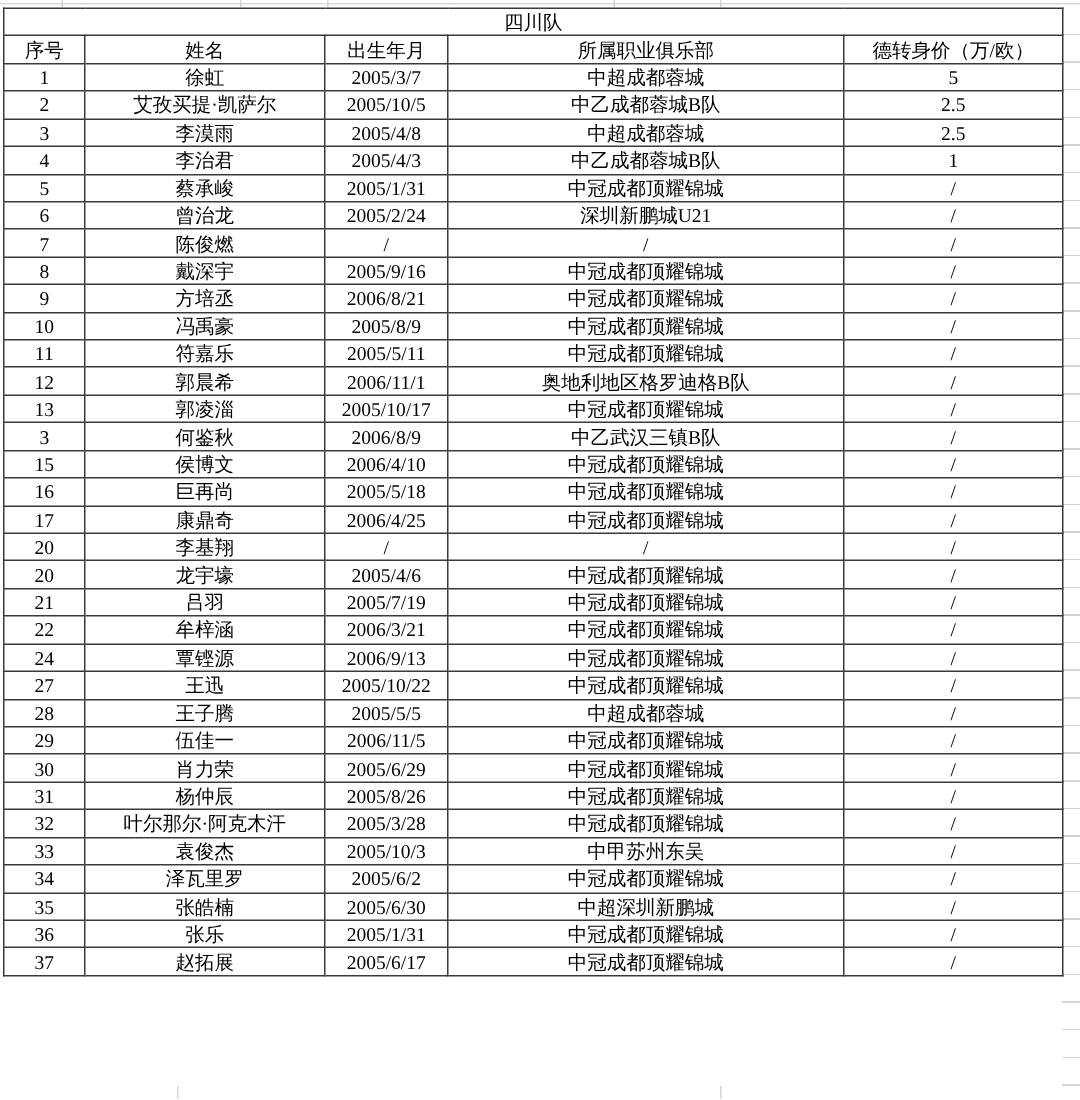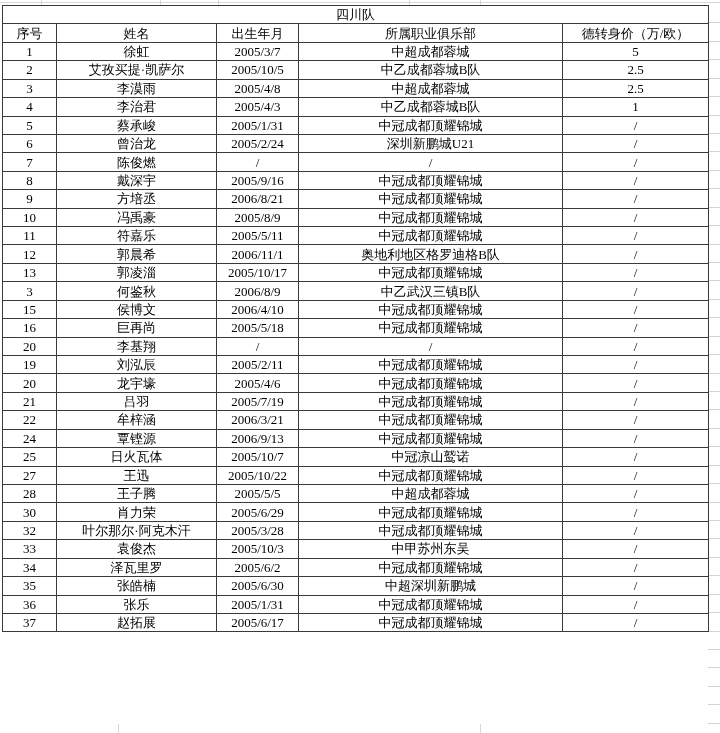--- a/index.html
+++ b/index.html
@@ -200,31 +200,31 @@
           <td>/</td>
         </tr>
         <tr>
           <td>16</td>
           <td>巨再尚</td>
           <td>2005/5/18</td>
           <td>中冠成都顶耀锦城</td>
           <td>/</td>
         </tr>
         <tr>
+          <td>17</td>
+          <td>康鼎奇</td>
+          <td>2006/4/25</td>
+          <td>中冠成都顶耀锦城</td>
+          <td>/</td>
+        </tr>
+        <tr>
           <td>20</td>
           <td>李基翔</td>
           <td>/</td>
           <td>/</td>
-          <td>/</td>
-        </tr>
-        <tr>
-          <td>19</td>
-          <td>刘泓辰</td>
-          <td>2005/2/11</td>
-          <td>中冠成都顶耀锦城</td>
           <td>/</td>
         </tr>
         <tr>
           <td>20</td>
           <td>龙宇壕</td>
           <td>2005/4/6</td>
           <td>中冠成都顶耀锦城</td>
           <td>/</td>
         </tr>
         <tr>
@@ -239,47 +239,54 @@
           <td>牟梓涵</td>
           <td>2006/3/21</td>
           <td>中冠成都顶耀锦城</td>
           <td>/</td>
         </tr>
         <tr>
           <td>24</td>
           <td>覃铿源</td>
           <td>2006/9/13</td>
           <td>中冠成都顶耀锦城</td>
-          <td>/</td>
-        </tr>
-        <tr>
-          <td>25</td>
-          <td>日火瓦体</td>
-          <td>2005/10/7</td>
-          <td>中冠凉山鹫诺</td>
           <td>/</td>
         </tr>
         <tr>
           <td>27</td>
           <td>王迅</td>
           <td>2005/10/22</td>
           <td>中冠成都顶耀锦城</td>
           <td>/</td>
         </tr>
         <tr>
           <td>28</td>
           <td>王子腾</td>
           <td>2005/5/5</td>
           <td>中超成都蓉城</td>
           <td>/</td>
         </tr>
         <tr>
+          <td>29</td>
+          <td>伍佳一</td>
+          <td>2006/11/5</td>
+          <td>中冠成都顶耀锦城</td>
+          <td>/</td>
+        </tr>
+        <tr>
           <td>30</td>
           <td>肖力荣</td>
           <td>2005/6/29</td>
+          <td>中冠成都顶耀锦城</td>
+          <td>/</td>
+        </tr>
+        <tr>
+          <td>31</td>
+          <td>杨仲辰</td>
+          <td>2005/8/26</td>
           <td>中冠成都顶耀锦城</td>
           <td>/</td>
         </tr>
         <tr>
           <td>32</td>
           <td>叶尔那尔·阿克木汗</td>
           <td>2005/3/28</td>
           <td>中冠成都顶耀锦城</td>
           <td>/</td>
         </tr>

